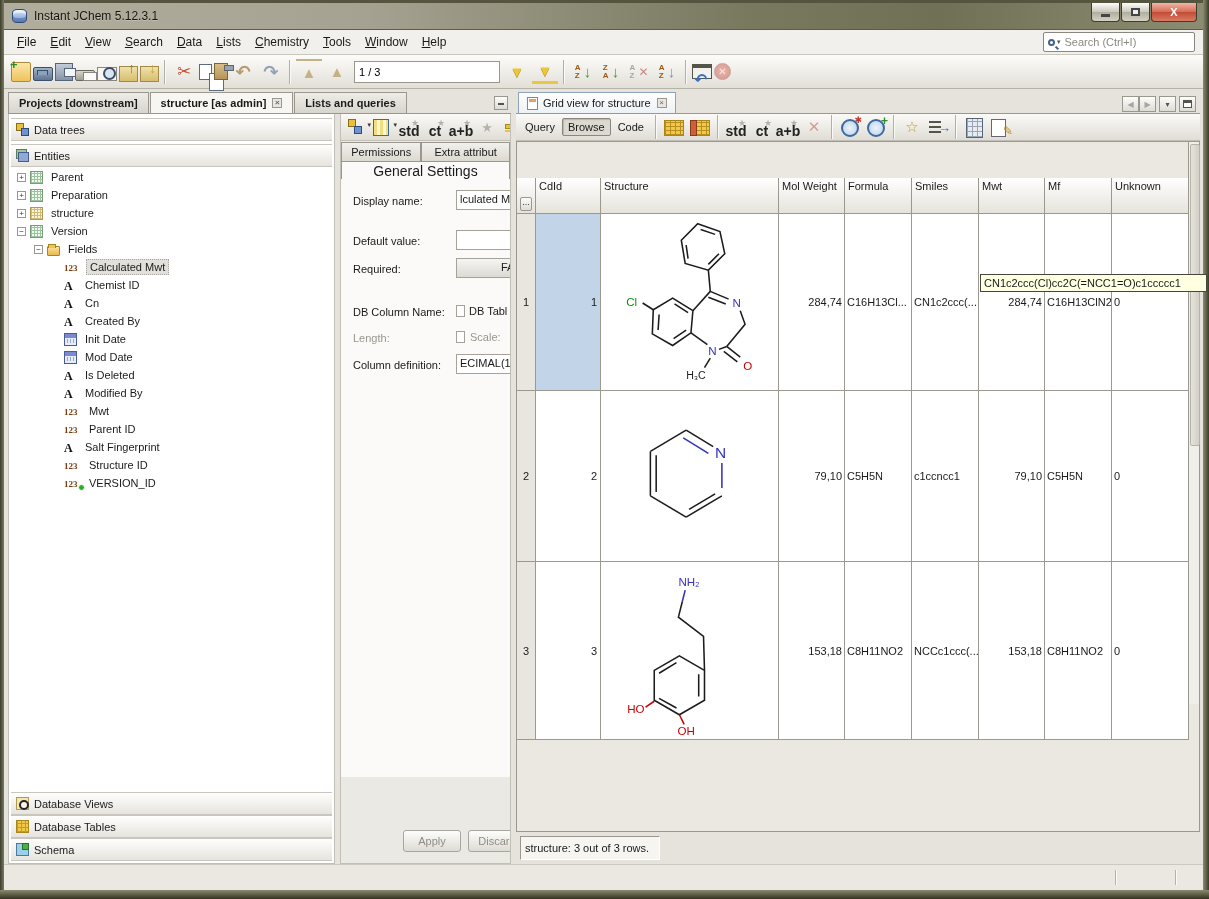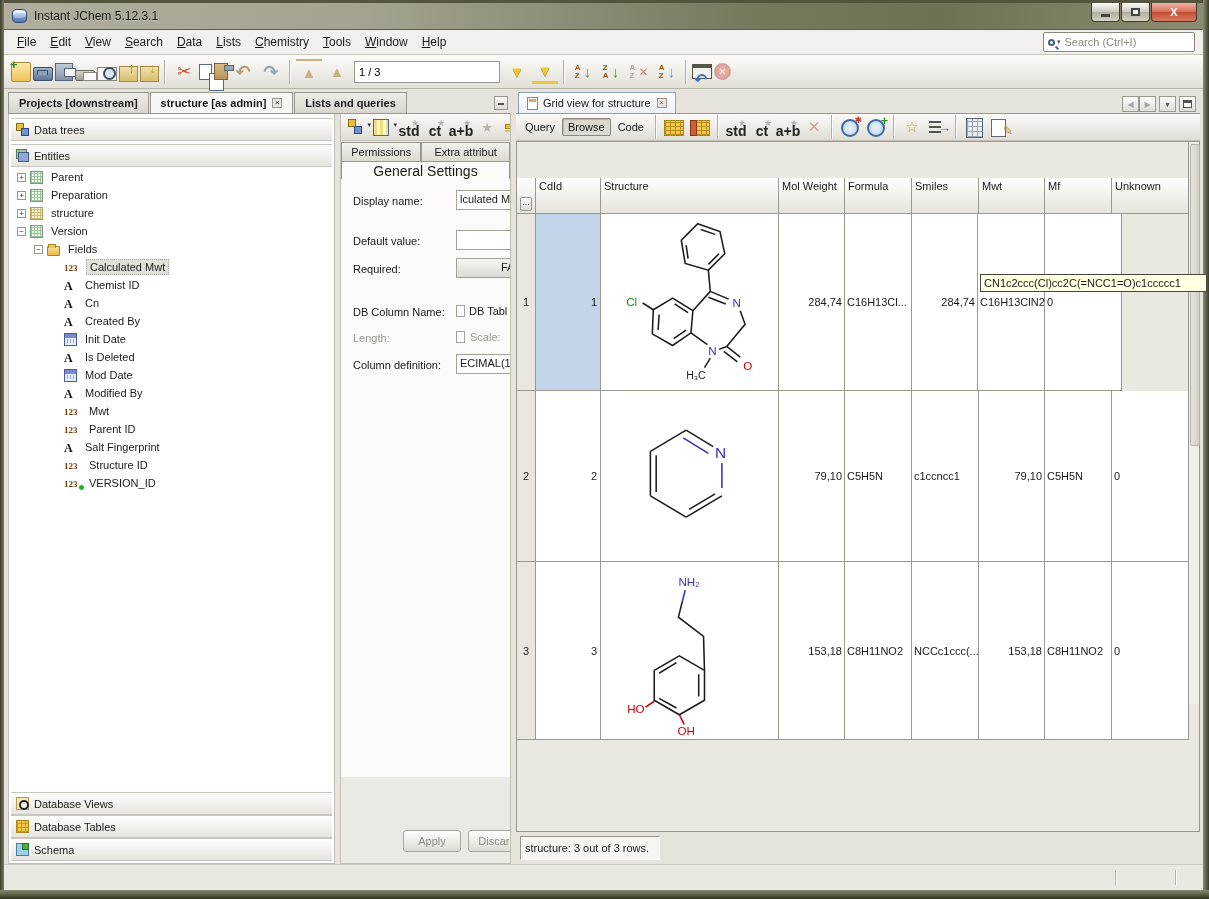--- a/index.html
+++ b/index.html
@@ -380,28 +380,28 @@
         </div>
         <div class="tree-row">
           <span class="indent-line" style="width: 40px;"></span>
           <span class="indent-line" style="width: 13px;"></span>
           <span class="ticon ticon-date"></span>
           <span class="lbl">Init Date</span>
         </div>
         <div class="tree-row">
           <span class="indent-line" style="width: 40px;"></span>
           <span class="indent-line" style="width: 13px;"></span>
+          <span class="ticon ticon-date"></span>
+          <span class="lbl">Mod Date</span>
+        </div>
+        <div class="tree-row">
+          <span class="indent-line" style="width: 40px;"></span>
+          <span class="indent-line" style="width: 13px;"></span>
           <span class="ticon ticon-text"></span>
           <span class="lbl">Is Deleted</span>
-        </div>
-        <div class="tree-row">
-          <span class="indent-line" style="width: 40px;"></span>
-          <span class="indent-line" style="width: 13px;"></span>
-          <span class="ticon ticon-date"></span>
-          <span class="lbl">Mod Date</span>
         </div>
         <div class="tree-row">
           <span class="indent-line" style="width: 40px;"></span>
           <span class="indent-line" style="width: 13px;"></span>
           <span class="ticon ticon-text"></span>
           <span class="lbl">Modified By</span>
         </div>
         <div class="tree-row">
           <span class="indent-line" style="width: 40px;"></span>
           <span class="indent-line" style="width: 13px;"></span>
@@ -605,20 +605,21 @@
     <path class="bond" d="M110,146 L104,156"></path>
     <text class="atom-c" x="85" y="168" font-size="11">H₃C</text>
     <path class="bond" d="M71,84 L92,97 L90,120 L71,133 L50,121 L51,96 Z"></path>
     <path class="bond" d="M73,90 L87,99 M85,117 L72,126 M56,117 L57,101"></path>
     <text class="atom-cl" x="23" y="92" font-size="12">Cl</text>
     <path class="bond" d="M40,89 L51,96"></path>
   </svg>
 </div>
               <div class="gcell c-molweight">284,74</div>
               <div class="gcell c-formula">C16H13Cl...</div>
+              <div class="gcell c-smiles">CN1c2ccc(...</div>
               <div class="gcell c-mwt">284,74</div>
               <div class="gcell c-mf">C16H13ClN2O</div>
               <div class="gcell c-unknown">0</div>
             </div>
             <div class="grid-row">
               <div class="gcell rownum">2</div>
               <div class="gcell c-cdid">2</div>
               <div class="gcell c-structure">
   <svg viewBox="0 0 178 170" width="172" height="165">
     <path class="bond" d="M85,37 L113,54"></path>

